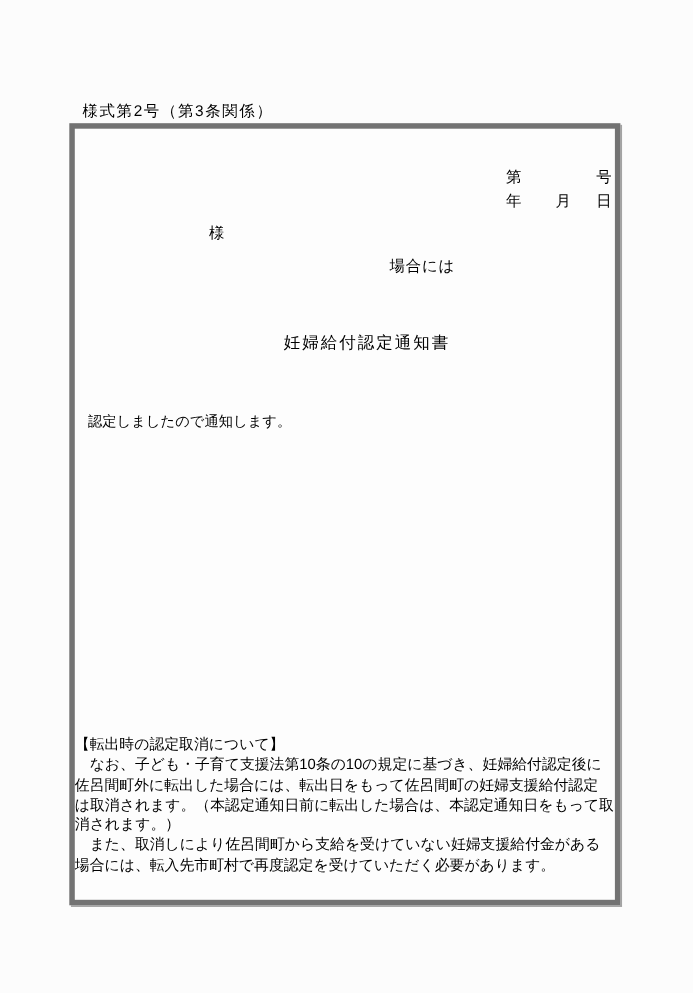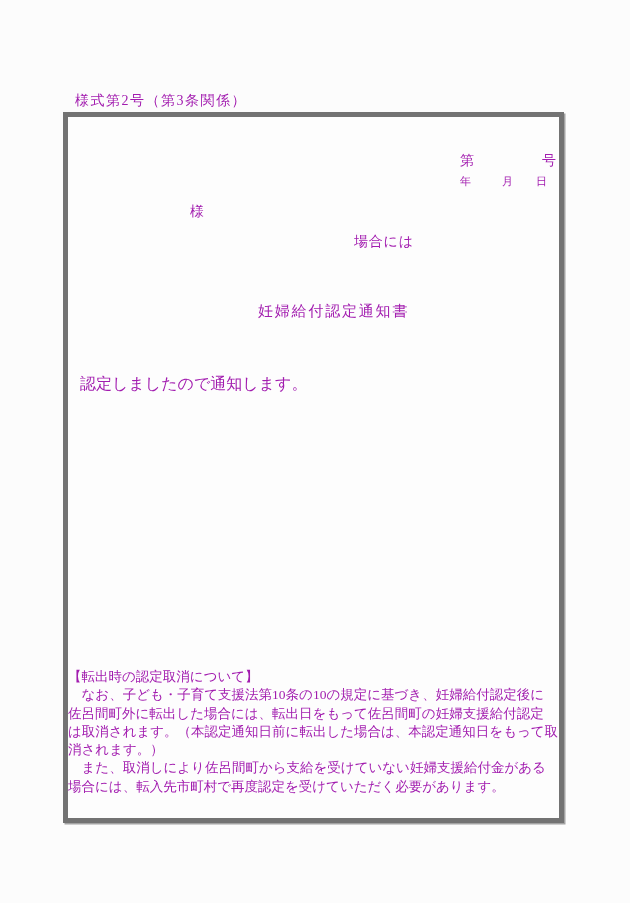--- a/index.html
+++ b/index.html
@@ -2,22 +2,22 @@
 <html><head>
 <meta charset="utf-8">
 <style>
   * { margin: 0; padding: 0; box-sizing: border-box; }
   html, body { background: #ffffff; }
   .page {
     position: relative;
     width: 630px;
     height: 903px;
     background: #fcfcfc;
-    font-family: Liberation Serif, serif;
-    color: #a21caf;
+    font-family: Liberation Sans, sans-serif;
+    color: #000000;
     overflow: hidden;
   }
   .form-label {
     position: absolute;
     left: 75px;
     top: 92px;
     font-size: 14px;
     letter-spacing: 1.5px;
     white-space: pre;
   }
@@ -26,31 +26,31 @@
     left: 63px;
     top: 112px;
     width: 501px;
     height: 711px;
     border: 5px solid #737373;
     box-shadow: 1.5px 1.5px 0 rgba(90,90,90,0.55);
     background: #fdfdfd;
   }
   .abs { position: absolute; white-space: pre; }
   .docno-line { left: 392px; top: 35px; font-size: 14px; }
-  .date-line  { left: 392px; top: 57px; font-size: 11px; }
+  .date-line  { left: 392px; top: 57px; font-size: 14px; }
   .gap68 { display: inline-block; width: 68px; }
   .gap31 { display: inline-block; width: 31px; }
   .gap23 { display: inline-block; width: 23px; }
   .gap35 { display: inline-block; width: 35px; }
   .gap37 { display: inline-block; width: 37px; }
   .recipient { left: 122px; top: 86px; font-size: 14px; }
   .issuer    { left: 286px; top: 116px; font-size: 14px; letter-spacing: 0.8px; }
   .doc-title { left: 190px; top: 185px; font-size: 15px; letter-spacing: 1.8px; }
   .body-line1 { left: 79px; top: 239px; font-size: 13px; letter-spacing: -0.1px; }
-  .body-line2 { left: 12px; top: 257px; font-size: 16px; }
+  .body-line2 { left: 12px; top: 257px; font-size: 13px; }
   .notice {
     position: absolute;
     left: 0;
     top: 551px;
     width: 486px;
     font-size: 13.5px;
     line-height: 18.3px;
   }
   .notice .heading { white-space: pre; }
   .notice .lines   { white-space: pre; }

